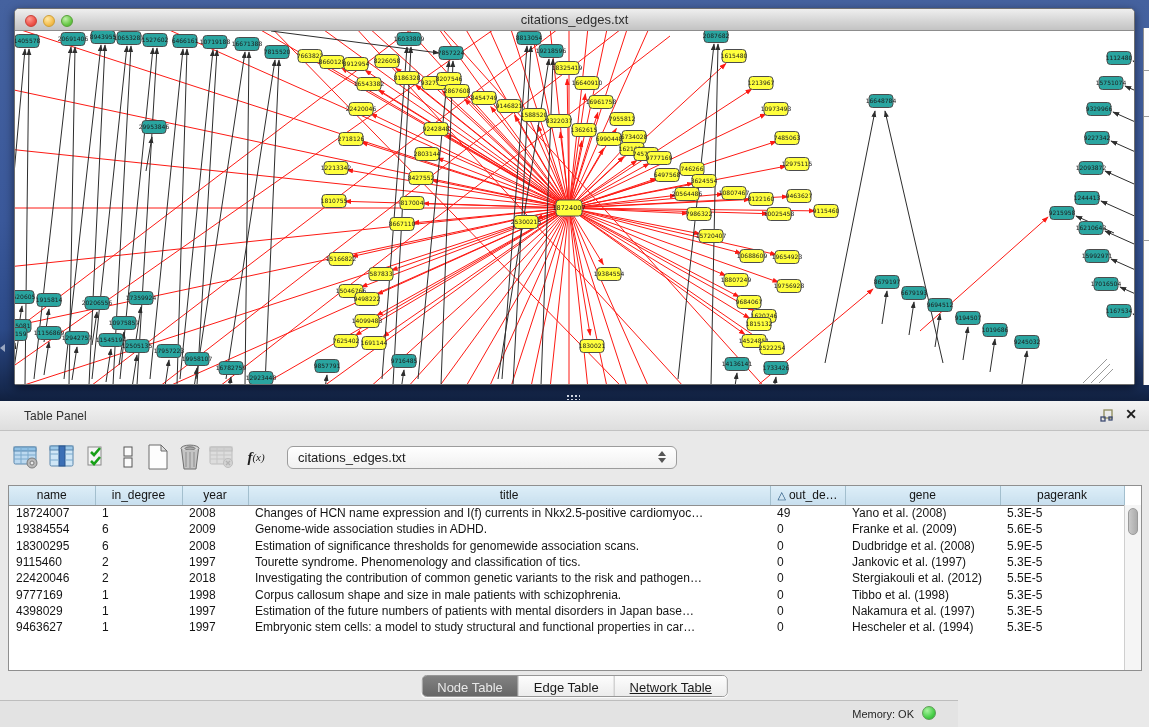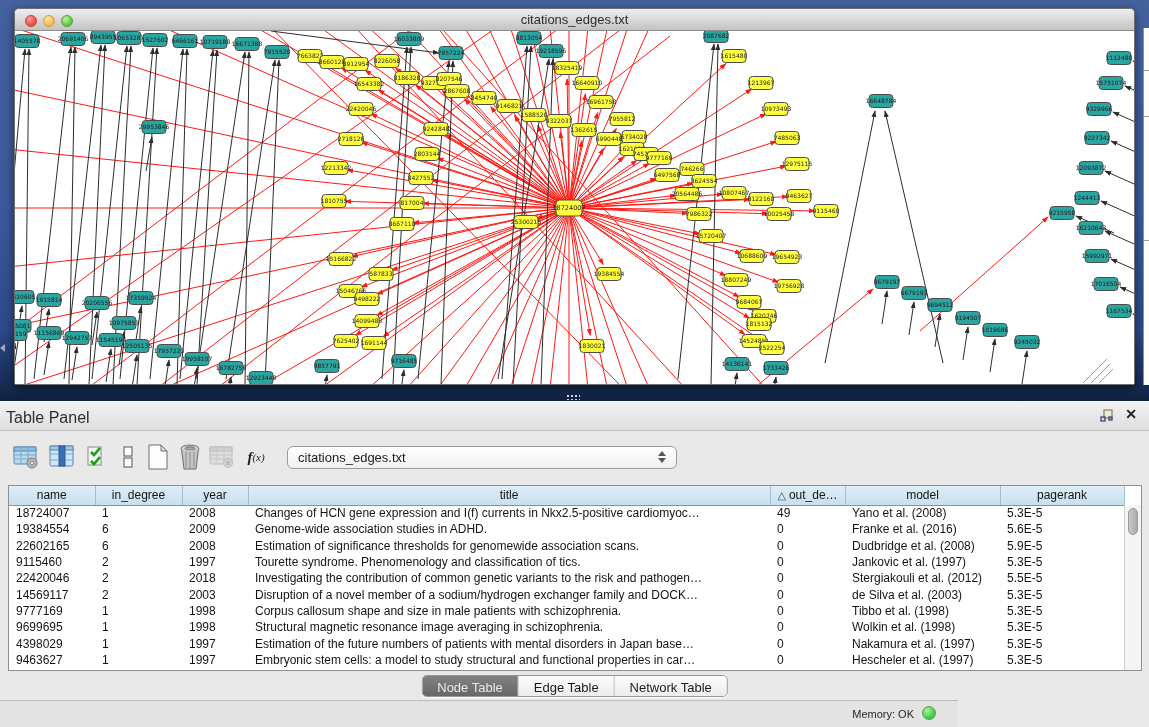--- a/index.html
+++ b/index.html
@@ -32,21 +32,21 @@
 
   
   .vgrip { position:absolute; left:566px; top:394px; width:14px; height:6px; }
   .vgrip::before { content:""; position:absolute; inset:0;
      background:radial-gradient(circle,#cfd6e2 1px, transparent 1.4px) 0 0/4px 4px; }
 
   
   .table-panel { position:absolute; left:0; top:401px; width:1149px; height:326px; background:#e9e9e9; }
   .tp-header { position:relative; height:30px; background:linear-gradient(180deg,#f3f3f3,#dedede);
                border-bottom:1px solid #c2c2c2; }
-  .tp-header .tp-title { position:absolute; left:6px; top:8px; font-size:16px; color:#303030; }
+  .tp-header .tp-title { position:absolute; left:24px; top:8px; font-size:12px; color:#303030; }
   .tp-float { position:absolute; right:34px; top:7px; width:16px; height:16px; cursor:pointer; }
   .tp-close { position:absolute; right:12px; top:5px; font-size:14px; font-weight:bold; color:#1d1d1d; cursor:pointer; }
 
   .tp-toolbar { position:absolute; left:0; top:36px; width:1149px; height:40px; }
   .tbi { position:absolute; top:5px; width:28px; height:30px; display:flex; align-items:center; justify-content:center; cursor:pointer; }
   .combo { position:absolute; left:287px; top:9px; width:390px; height:23px; border:1px solid #9c9c9c; border-radius:6px;
            background:linear-gradient(180deg,#ffffff,#f0f0f0); box-shadow:0 1px 1px rgba(255,255,255,.8) inset;
            font-size:13px; color:#1c1c1c; line-height:21px; padding-left:10px; cursor:pointer; }
   .combo .steppers { position:absolute; right:10px; top:4px; }
   .combo .steppers i { display:block; width:0; height:0; border-left:4px solid transparent; border-right:4px solid transparent; }
@@ -62,21 +62,21 @@
   table.grid td { height:16.3px; padding:0 0 0 7px; white-space:nowrap; overflow:hidden; }
   .vscroll { position:absolute; right:0; top:19px; bottom:0; width:17px; background:#f5f5f5; border-left:1px solid #cfcfcf; cursor:pointer;}
   .vscroll .thumb { position:absolute; left:3px; top:3px; width:10px; height:27px; border-radius:5px;
       background:linear-gradient(90deg,#c9c9c9,#ababab); border:1px solid #9a9a9a; }
 
   .tabsbar { position:absolute; left:0; top:272px; width:1149px; height:28px; }
   .segmented { position:absolute; left:50%; transform:translateX(-50%); top:2px; display:flex; height:22px;
       border:1px solid #979797; border-radius:5px; overflow:hidden; box-shadow:0 1px 1px rgba(255,255,255,.9);}
   .seg { padding:2px 15px; font-size:13px; line-height:20px; background:linear-gradient(180deg,#fdfdfd,#ececec);
       color:#1a1a1a; border-right:1px solid #b9b9b9; cursor:pointer; }
-  .seg:last-child { border-right:none; }
+  .seg:last-child { border-right:none;text-decoration:underline; }
   .seg.selected { background:linear-gradient(180deg,#828282,#676767); color:#e9e9e9; }
 
   .statusbar { position:absolute; left:0; top:700px; width:958px; height:27px; background:#e3e3e3; border-top:1px solid #bdbdbd; }
   .mem { position:absolute; right:44px; top:7px; font-size:11px; color:#262626; }
   .memdot { position:absolute; right:22px; top:5px; width:14px; height:14px; border-radius:50%;
       background:radial-gradient(circle at 35% 30%, #a9f3a0, #49cf49 60%, #28a832); border:1px solid #5d9c55; }
 
   .icon-svg { display:block; }
 </style>
 </head>
@@ -869,45 +869,45 @@
           <col style="width:155px">
           <col style="width:124px">
         </colgroup>
       <thead>
           <tr id="hdr-row">
             <th>name</th>
             <th>in_degree</th>
             <th>year</th>
             <th>title</th>
             <th><span class="sort">△</span>out_de…</th>
-            <th>model</th>
+            <th>gene</th>
             <th>pagerank</th>
           </tr>
         </thead>
       <tbody id="body-rows">
           <tr>
             <td>18724007</td>
             <td>1</td>
             <td>2008</td>
-            <td>Changes of HCN gene expression and I(f) currents in Nkx2.5-positive cardiomyoc…</td>
+            <td>Changes of HCN name expression and I(f) currents in Nkx2.5-positive cardiomyoc…</td>
             <td>49</td>
             <td>Yano et al. (2008)</td>
             <td>5.3E-5</td>
           </tr>
           <tr>
             <td>19384554</td>
             <td>6</td>
             <td>2009</td>
             <td>Genome-wide association studies in ADHD.</td>
             <td>0</td>
-            <td>Franke et al. (2016)</td>
+            <td>Franke et al. (2009)</td>
             <td>5.6E-5</td>
           </tr>
           <tr>
-            <td>22602165</td>
+            <td>18300295</td>
             <td>6</td>
             <td>2008</td>
             <td>Estimation of significance thresholds for genomewide association scans.</td>
             <td>0</td>
             <td>Dudbridge et al. (2008)</td>
             <td>5.9E-5</td>
           </tr>
           <tr>
             <td>9115460</td>
             <td>2</td>
@@ -920,62 +920,44 @@
           <tr>
             <td>22420046</td>
             <td>2</td>
             <td>2018</td>
             <td>Investigating the contribution of common genetic variants to the risk and pathogen…</td>
             <td>0</td>
             <td>Stergiakouli et al. (2012)</td>
             <td>5.5E-5</td>
           </tr>
           <tr>
-            <td>14569117</td>
-            <td>2</td>
-            <td>2003</td>
-            <td>Disruption of a novel member of a sodium/hydrogen exchanger family and DOCK…</td>
-            <td>0</td>
-            <td>de Silva et al. (2003)</td>
-            <td>5.3E-5</td>
-          </tr>
-          <tr>
             <td>9777169</td>
             <td>1</td>
             <td>1998</td>
             <td>Corpus callosum shape and size in male patients with schizophrenia.</td>
             <td>0</td>
             <td>Tibbo et al. (1998)</td>
-            <td>5.3E-5</td>
-          </tr>
-          <tr>
-            <td>9699695</td>
-            <td>1</td>
-            <td>1998</td>
-            <td>Structural magnetic resonance image averaging in schizophrenia.</td>
-            <td>0</td>
-            <td>Wolkin et al. (1998)</td>
             <td>5.3E-5</td>
           </tr>
           <tr>
             <td>4398029</td>
             <td>1</td>
             <td>1997</td>
             <td>Estimation of the future numbers of patients with mental disorders in Japan base…</td>
             <td>0</td>
             <td>Nakamura et al. (1997)</td>
             <td>5.3E-5</td>
           </tr>
           <tr>
             <td>9463627</td>
             <td>1</td>
             <td>1997</td>
             <td>Embryonic stem cells: a model to study structural and functional properties in car…</td>
             <td>0</td>
-            <td>Hescheler et al. (1997)</td>
+            <td>Hescheler et al. (1994)</td>
             <td>5.3E-5</td>
           </tr>
         </tbody>
     </table>
     <div class="vscroll">
       <div class="thumb"></div>
     </div>
   </div>
 
   <div class="tabsbar">

